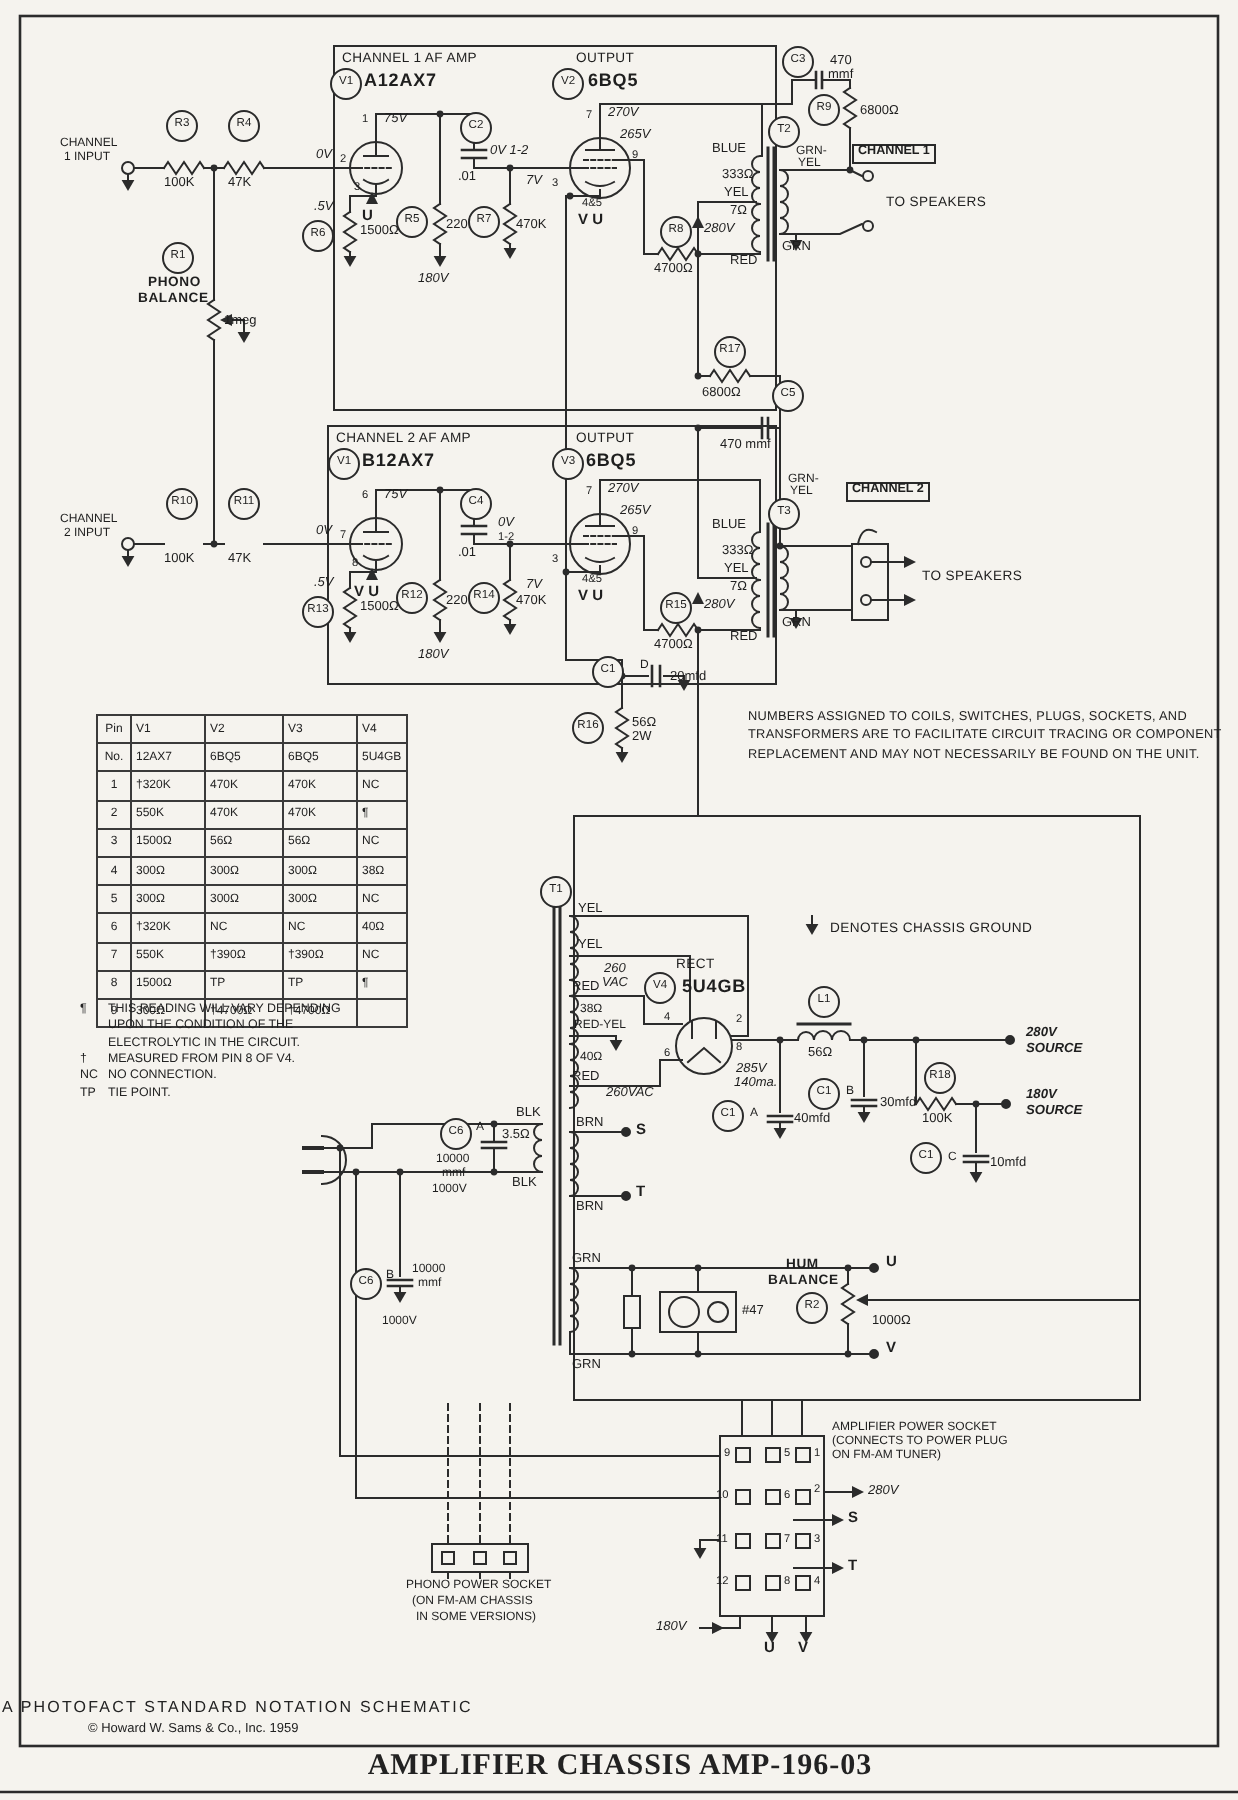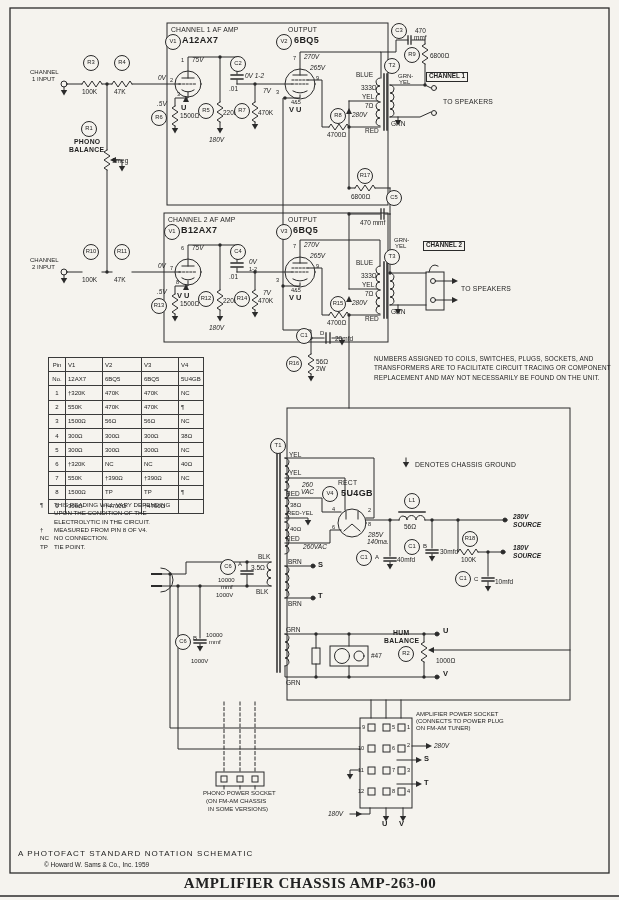--- a/index.html
+++ b/index.html
@@ -26,21 +26,21 @@
   #tube-chart td{border:0.8px solid #3a3a3a;padding:1px 2px;height:11.2px;white-space:nowrap;}
   #tube-chart td.cpin{width:12px;text-align:center;}
   #tube-chart td.c1{width:32px}#tube-chart td.c2{width:34px}
   #tube-chart td.c3{width:32px}#tube-chart td.c4{width:20px}
   #footnotes{position:absolute;left:40px;top:501px;width:182px;font-size:6.2px;line-height:1.35;}
   .fn{display:flex;}
   .fn .sym{width:14px;flex:none;}
   .fn .txt{width:122px;}
   #numbers-note{position:absolute;left:374px;top:354px;width:238px;font-size:6.4px;
                 line-height:1.45;white-space:normal;letter-spacing:.15px;}
-  #footer-standard{position:absolute;left:18px;top:849px;font-size:8px;letter-spacing:1.1px;}
+  #footer-standard{position:absolute;left:1px;top:849px;font-size:8px;letter-spacing:1.1px;}
   #footer-copy{position:absolute;left:44px;top:861px;font-size:6.5px;}
   #footer-title{position:absolute;left:100px;top:875px;width:420px;text-align:center;
                 font-family:"Liberation Serif",serif;font-size:15px;font-weight:bold;letter-spacing:.5px;}
 </style>
 </head>
 <body>
 
 <div id="page">
 
 <svg id="wires" viewBox="0 0 619 900" xmlns="http://www.w3.org/2000/svg" fill="none" stroke="#2b2b2b" stroke-width="1" stroke-linecap="square">
@@ -611,15 +611,15 @@
   <div class="fn">
         <span class="sym">TP</span>
         <span class="txt">TIE POINT.</span>
       </div>
 </div>
 
 <div id="numbers-note">NUMBERS ASSIGNED TO COILS, SWITCHES, PLUGS, SOCKETS, AND TRANSFORMERS ARE TO FACILITATE CIRCUIT TRACING OR COMPONENT REPLACEMENT AND MAY NOT NECESSARILY BE FOUND ON THE UNIT.</div>
 
 <div id="footer-standard">A PHOTOFACT STANDARD NOTATION SCHEMATIC</div>
 <div id="footer-copy">© Howard W. Sams &amp; Co., Inc. 1959</div>
-<div id="footer-title">AMPLIFIER CHASSIS AMP-263-00</div>
+<div id="footer-title">AMPLIFIER CHASSIS AMP-196-03</div>
 
 </div>
 
 </body></html>

